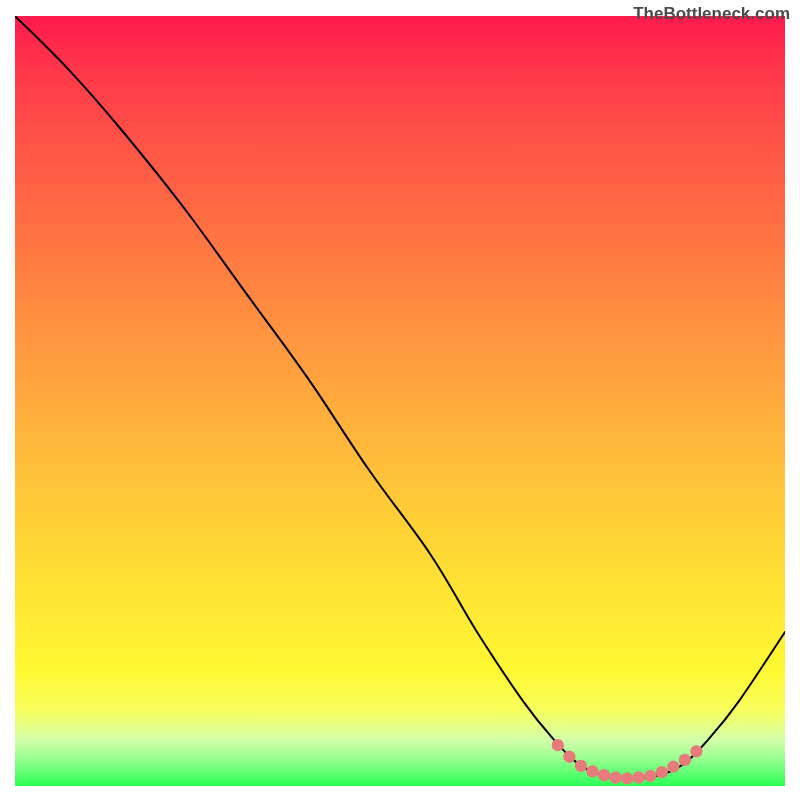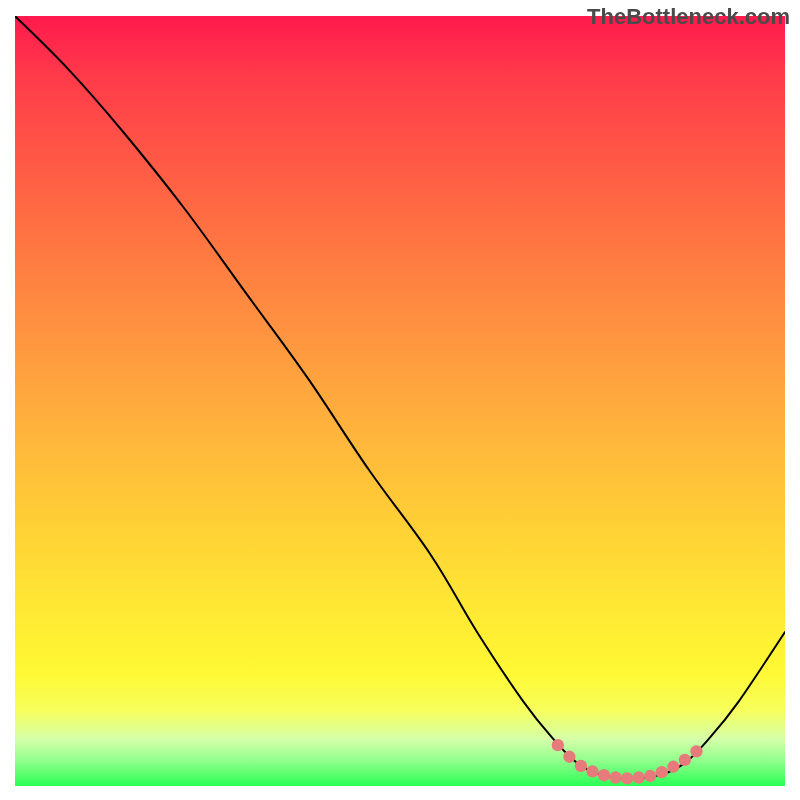--- a/index.html
+++ b/index.html
@@ -7,21 +7,21 @@
   .chart-container {
     position: relative;
     width: 800px;
     height: 800px;
   }
   .watermark {
     position: absolute;
     top: 4px;
     right: 10px;
     font-family: Arial, Helvetica, sans-serif;
-    font-size: 22px;
+    font-size: 17px;
     font-weight: bold;
     color: #4a4a4a;
     z-index: 10;
   }
   .plot-area {
     position: absolute;
     left: 15px;
     top: 16px;
     width: 770px;
     height: 770px;

